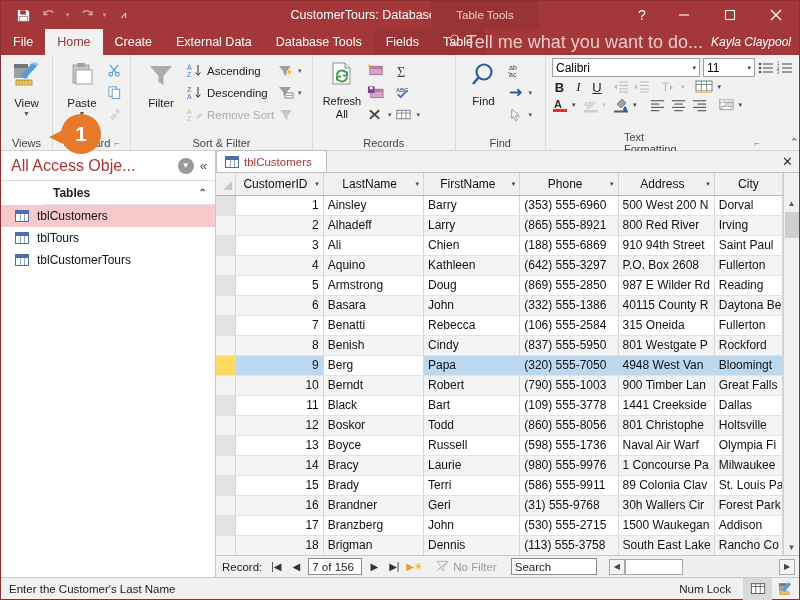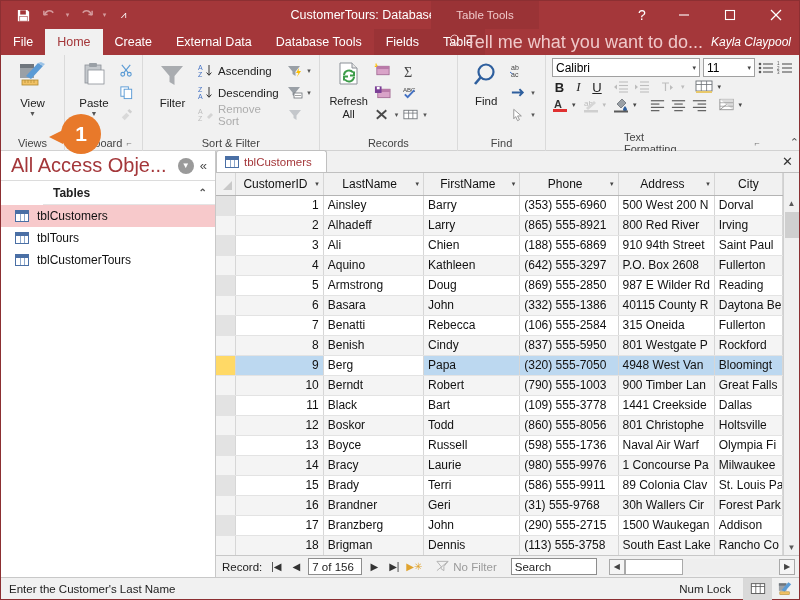--- a/index.html
+++ b/index.html
@@ -125,21 +125,21 @@
     background: #ffffff;
     border-right: 1px solid #c8c8c8;
     display: flex; flex-direction: column;
   }
   .nav-header {
     height: 30px; display: flex; align-items: center;
     padding: 0 6px 0 10px; gap: 4px;
     border-bottom: 1px solid #dcdcdc;
   }
   .nav-title {
-    color: #a4373a; font-size: 20px; flex: 1;
+    color: #a4373a; font-size: 16px; flex: 1;
     white-space: nowrap; overflow: hidden;
   }
   .nav-drop {
     width: 16px; height: 16px; border-radius: 50%;
     background: #9a9a9a; color: #fff; font-size: 8px;
     display: flex; align-items: center; justify-content: center;
   }
   .nav-collapse { color: #4a4a4a; font-size: 13px; padding: 0 2px; }
   .nav-group {
     height: 24px; display: flex; align-items: center;
@@ -382,21 +382,21 @@
             </svg>
         </span>
         <span>Tell me what you want to do...</span>
       </div>
       <div class="acct">Kayla Claypool</div>
     </div>
   </div>
 
   <div class="ribbon">
 
-    <div class="rgroup" style="width:64px">
+    <div class="rgroup" style="width:52px">
       <div class="rgroup-body">
         <div class="bigbtn">
           <span>
             <svg width="34" height="32" viewBox="0 0 34 32">
               <path d="M4 3h14v14H4z" fill="#9aa0a6"></path>
               <path d="M4 3h14v4H4z" fill="#6f767d"></path>
               <path d="M22 2l5 3-12 13-5-3z" fill="#5b9bd5"></path>
               <path d="M22 2l5 3 2-2-4-2z" fill="#9dc3e6"></path>
               <rect x="6" y="19" width="16" height="5" fill="#f2c265" stroke="#b08b30" stroke-width="0.8"></rect>
               <g stroke="#b08b30" stroke-width="0.7">
@@ -1058,21 +1058,21 @@
                   <td>Geri</td>
                   <td>(31) 555-9768</td>
                   <td>30h Wallers Cir</td>
                   <td>Forest Park</td>
                 </tr>
                 <tr>
                   <td class="selector"></td>
                   <td class="num">17</td>
                   <td>Branzberg</td>
                   <td>John</td>
-                  <td>(290) 555-2715</td>
+                  <td>(530) 555-2715</td>
                   <td>1500 Waukegan</td>
                   <td>Addison</td>
                 </tr>
                 <tr class="alt">
                   <td class="selector"></td>
                   <td class="num">18</td>
                   <td>Brigman</td>
                   <td>Dennis</td>
                   <td>(113) 555-3758</td>
                   <td>South East Lake</td>

